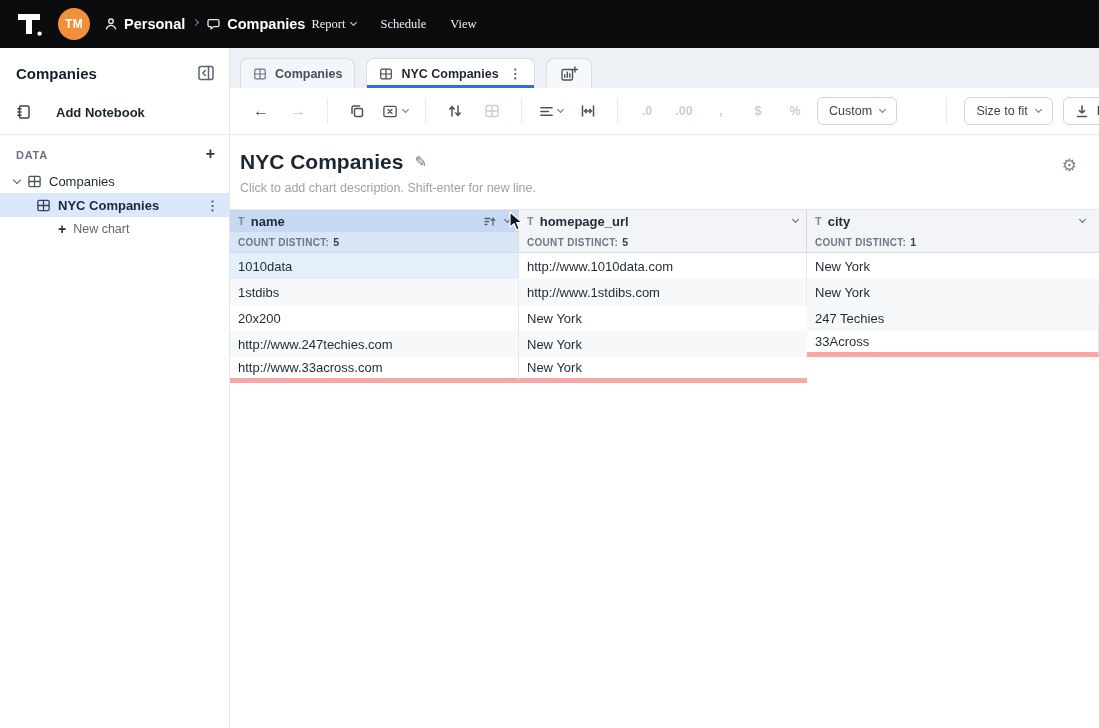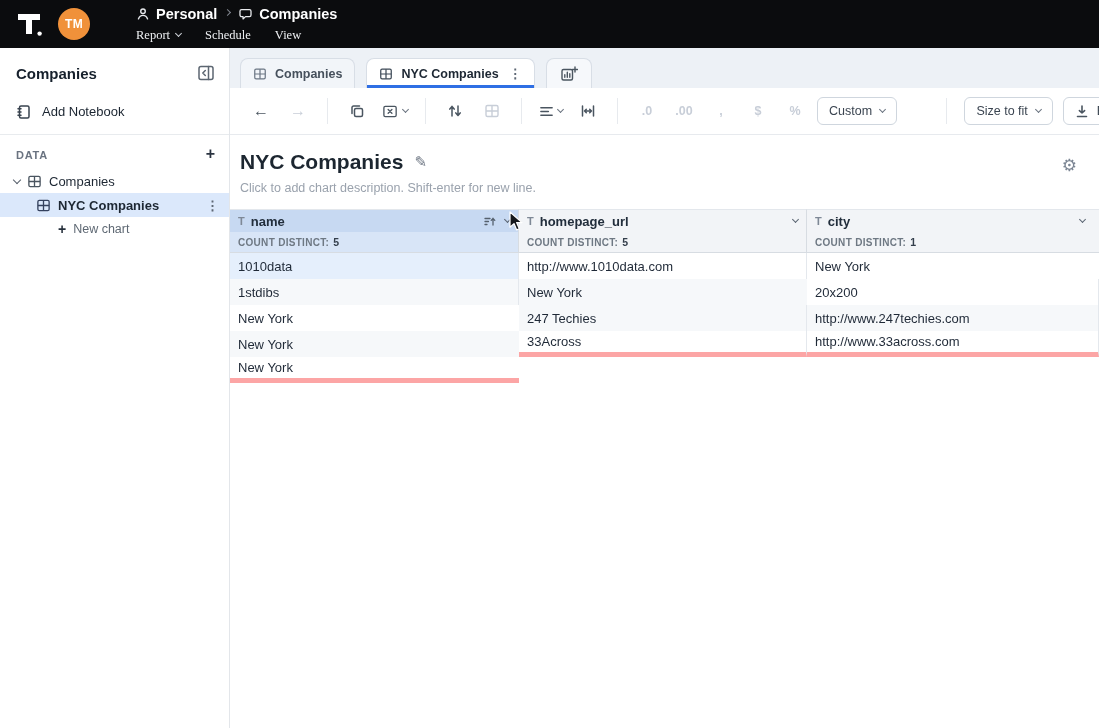--- a/index.html
+++ b/index.html
@@ -8,34 +8,34 @@
 
   
   .cv { display: inline-block; width: 6px; height: 6px; border-right: 1.6px solid currentColor; border-bottom: 1.6px solid currentColor; transform: rotate(45deg); margin-top: -3px; }
   .cv.right { transform: rotate(-45deg); width: 5px; height: 5px; }
   .cv.sm { width: 5px; height: 5px; }
 
   
   .topbar { position: absolute; left: 0; top: 0; width: 1099px; height: 48px; background: #0b0c0e; display: flex; align-items: center; padding: 0 14px; gap: 14px; text-align: center; }
   .logo { width: 30px; height: 30px; display: flex; align-items: center; justify-content: center; }
   .avatar { width: 32px; height: 32px; border-radius: 50%; background: #f0913a; color: #fff; font-size: 12px; font-weight: 700; display: flex; align-items: center; justify-content: center; letter-spacing: .03em; }
-  .tb-stack { display: flex; flex-direction: column; justify-content: center; gap: 6px; margin-left: 32px; }
+  .tb-stack { display: flex; flex-direction: row; justify-content: center; gap: 6px; }
   .crumbs { display: flex; align-items: center; gap: 8px; color: #fff; font-size: 14.5px; font-weight: 600; }
   .crumbs .sep { color: #80868f; }
   .crumb { display: flex; align-items: center; gap: 6px; cursor: default; }
   .tb-menu { display: flex; align-items: center; gap: 24px; color: #eef0f3; font-size: 12.5px; font-family: Liberation Serif, serif; }
   .tb-menu .item { display: flex; align-items: center; gap: 6px; }
   .tb-menu .cv { border-color: #cfd3d9; }
 
   
   .sidebar { position: absolute; left: 0; top: 48px; width: 230px; height: 680px; background: #fff; border-right: 1px solid #e3e6ea; }
   .side-title { display: flex; align-items: center; justify-content: space-between; padding: 14px 12px 10px 16px; }
   .side-title .t { font-size: 15px; font-weight: 700; color: #16202c; }
   .collapse-btn { width: 22px; height: 22px; display: flex; align-items: center; justify-content: center; border-radius: 4px; cursor: pointer; }
-  .add-nb { display: flex; gap: 10px; padding: 10px 16px 12px 16px; font-size: 13px; font-weight: 400; color: #1a2430; cursor: pointer; }
+  .add-nb { display: flex; align-items: center; gap: 24px; padding: 10px 16px 12px 16px; font-size: 13px; font-weight: 700; color: #1a2430; cursor: pointer; }
   .side-div { border-top: 1px solid #e8ebee; margin: 2px 0 4px 0; }
   .data-head { display: flex; align-items: flex-start; justify-content: space-between; padding: 10px 14px 8px 16px; }
   .data-head .lbl { font-size: 11px; font-weight: 700; letter-spacing: .07em; color: #6a7380; }
   .data-head .plus { font-size: 16px; font-weight: 600; color: #2a3340; line-height: 10px; cursor: pointer; }
   .tree-row { height: 24px; display: flex; align-items: center; gap: 7px; font-size: 13px; color: #1d2733; cursor: pointer; }
   .tree-row.lvl1 { padding-left: 14px; }
   .tree-row.lvl2 { padding-left: 36px; }
   .tree-row.lvl3 { padding-left: 58px; }
   .tree-row.selected { background: #dbe8fb; font-weight: 700; }
   .tree-row .kebab { margin-left: auto; padding-right: 10px; color: #5d6774; font-size: 13px; font-weight: 700; }
@@ -316,20 +316,21 @@
         <div class="acell" style="border-right:none">
           <span>COUNT DISTINCT:</span>
           <span class="val">1</span>
         </div>
 
         <div class="dcell selcell">1010data</div>
         <div class="dcell">http://www.1010data.com</div>
         <div class="dcell" style="border-right:none">New York</div>
 
         <div class="dcell alt">1stdibs</div>
+        <div class="dcell alt">http://www.1stdibs.com</div>
         <div class="dcell alt" style="border-right:none">New York</div>
 
         <div class="dcell">20x200</div>
         <div class="dcell" style="border-right:none">New York</div>
 
         <div class="dcell alt">247 Techies</div>
         <div class="dcell alt">http://www.247techies.com</div>
         <div class="dcell alt" style="border-right:none">New York</div>
 
         <div class="dcell lastrow">33Across</div>

